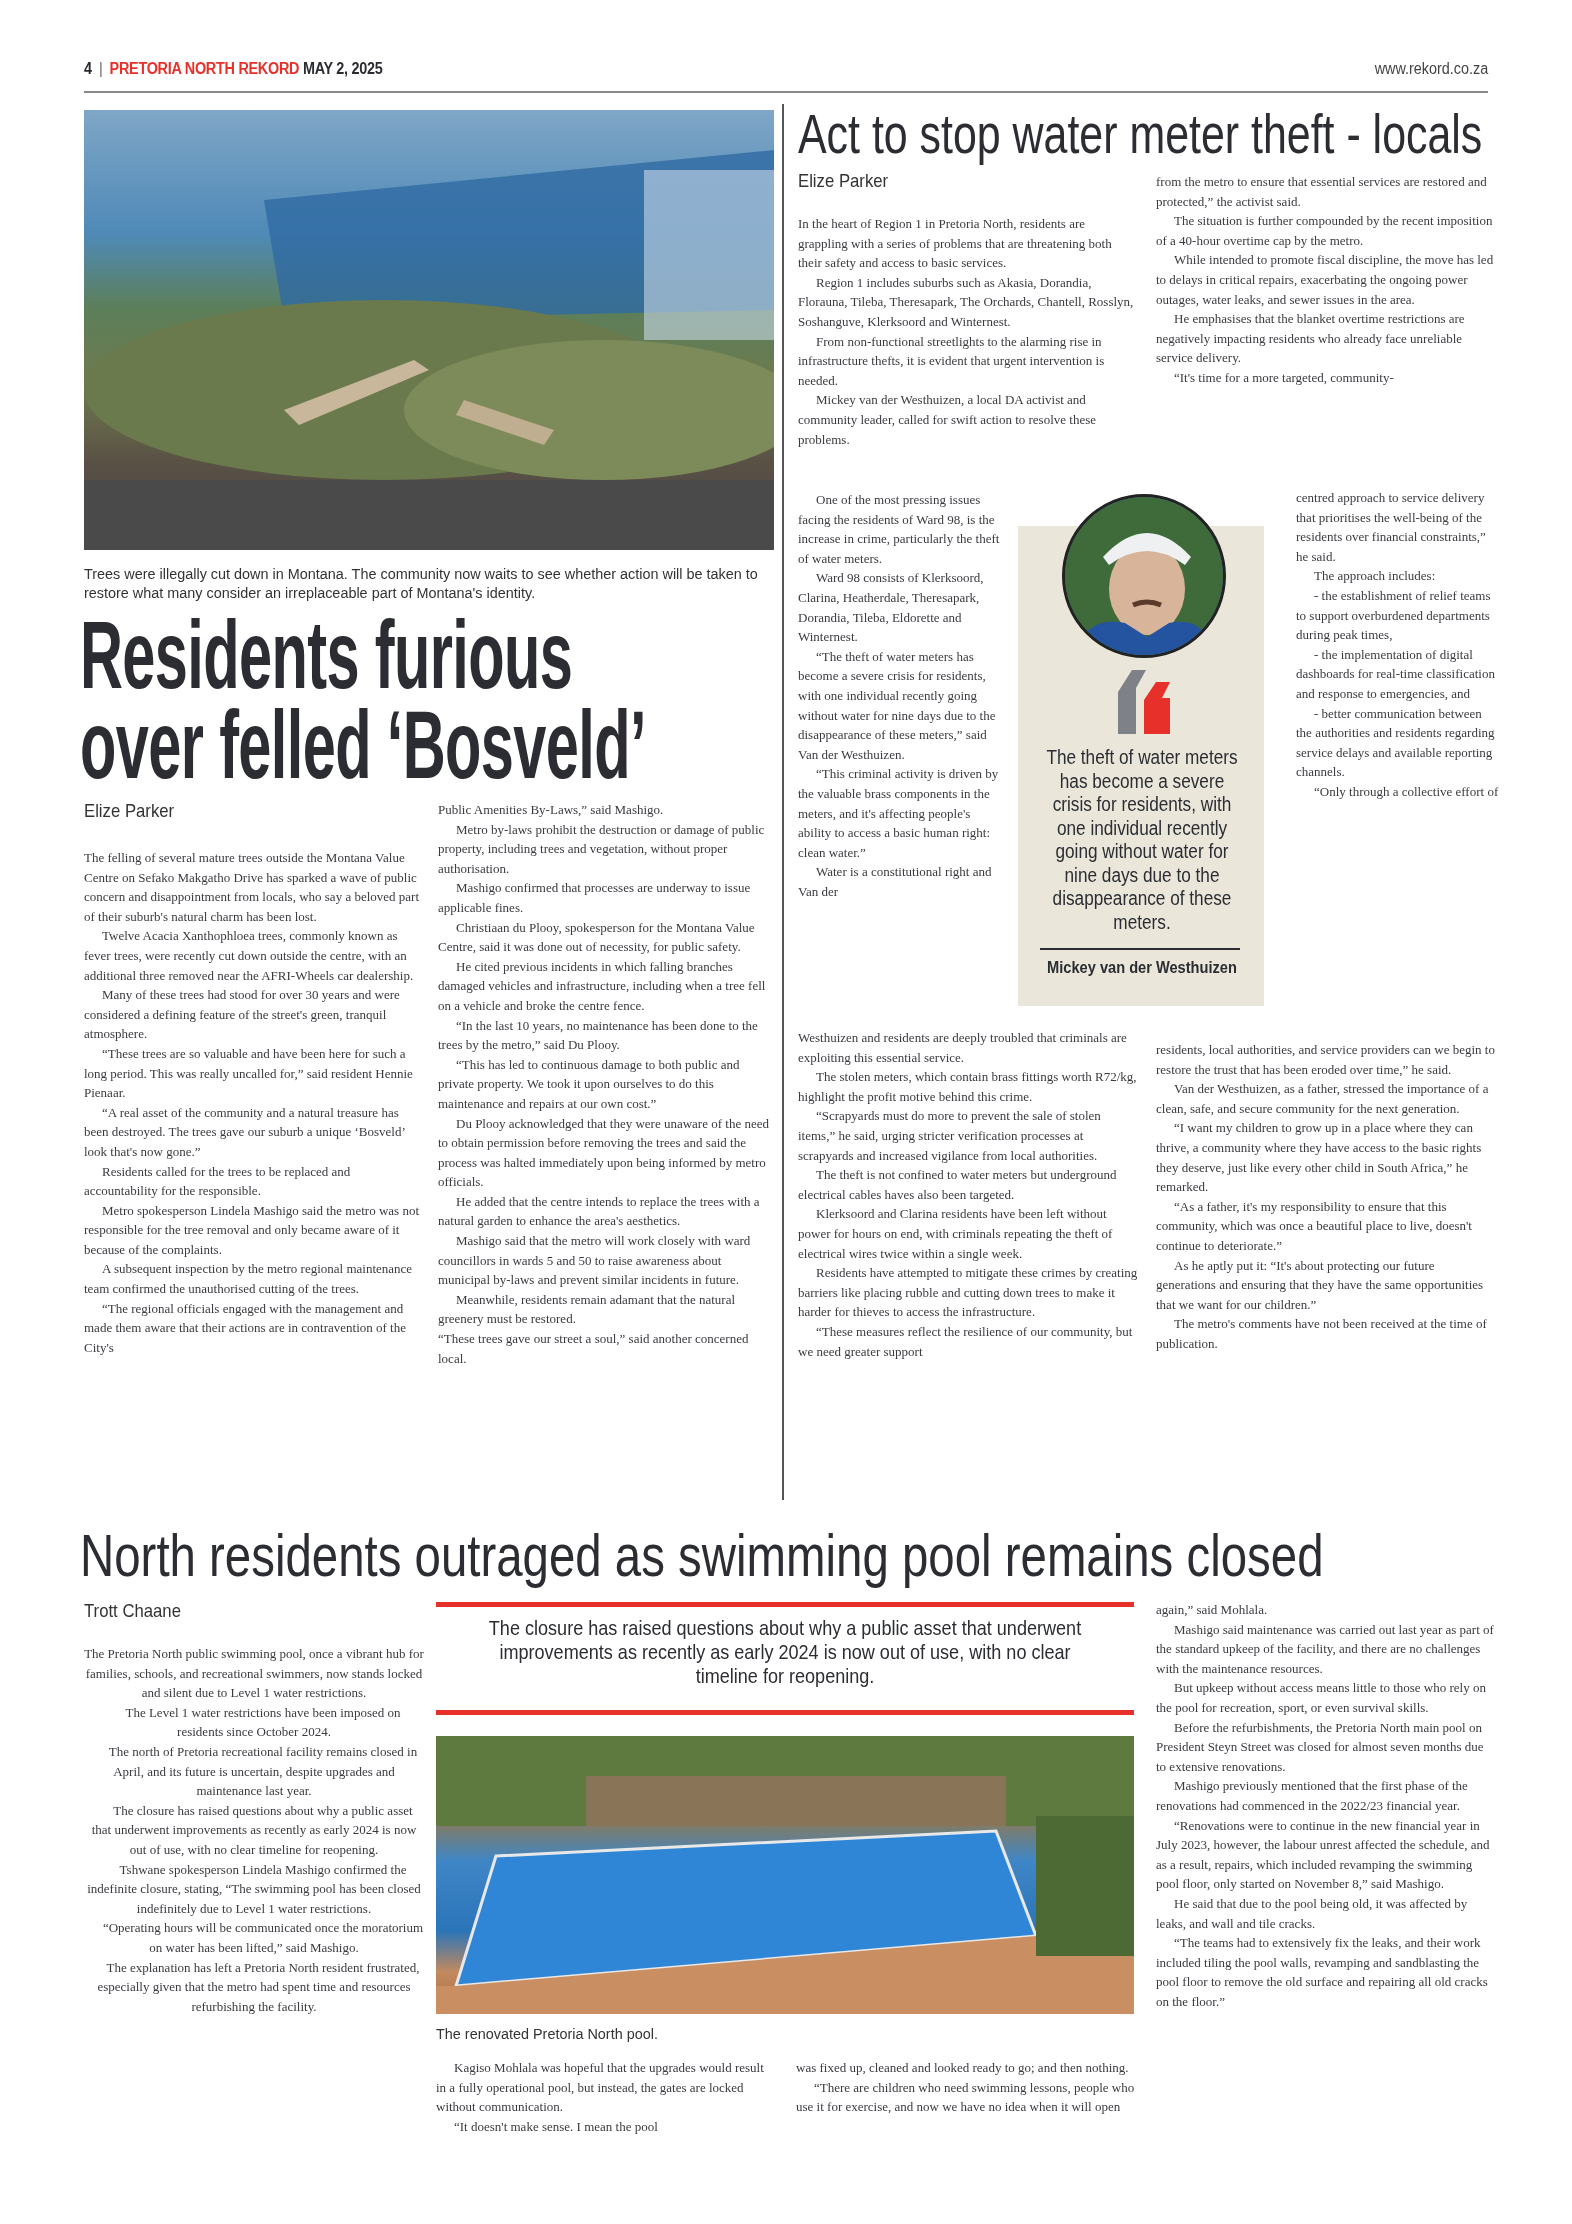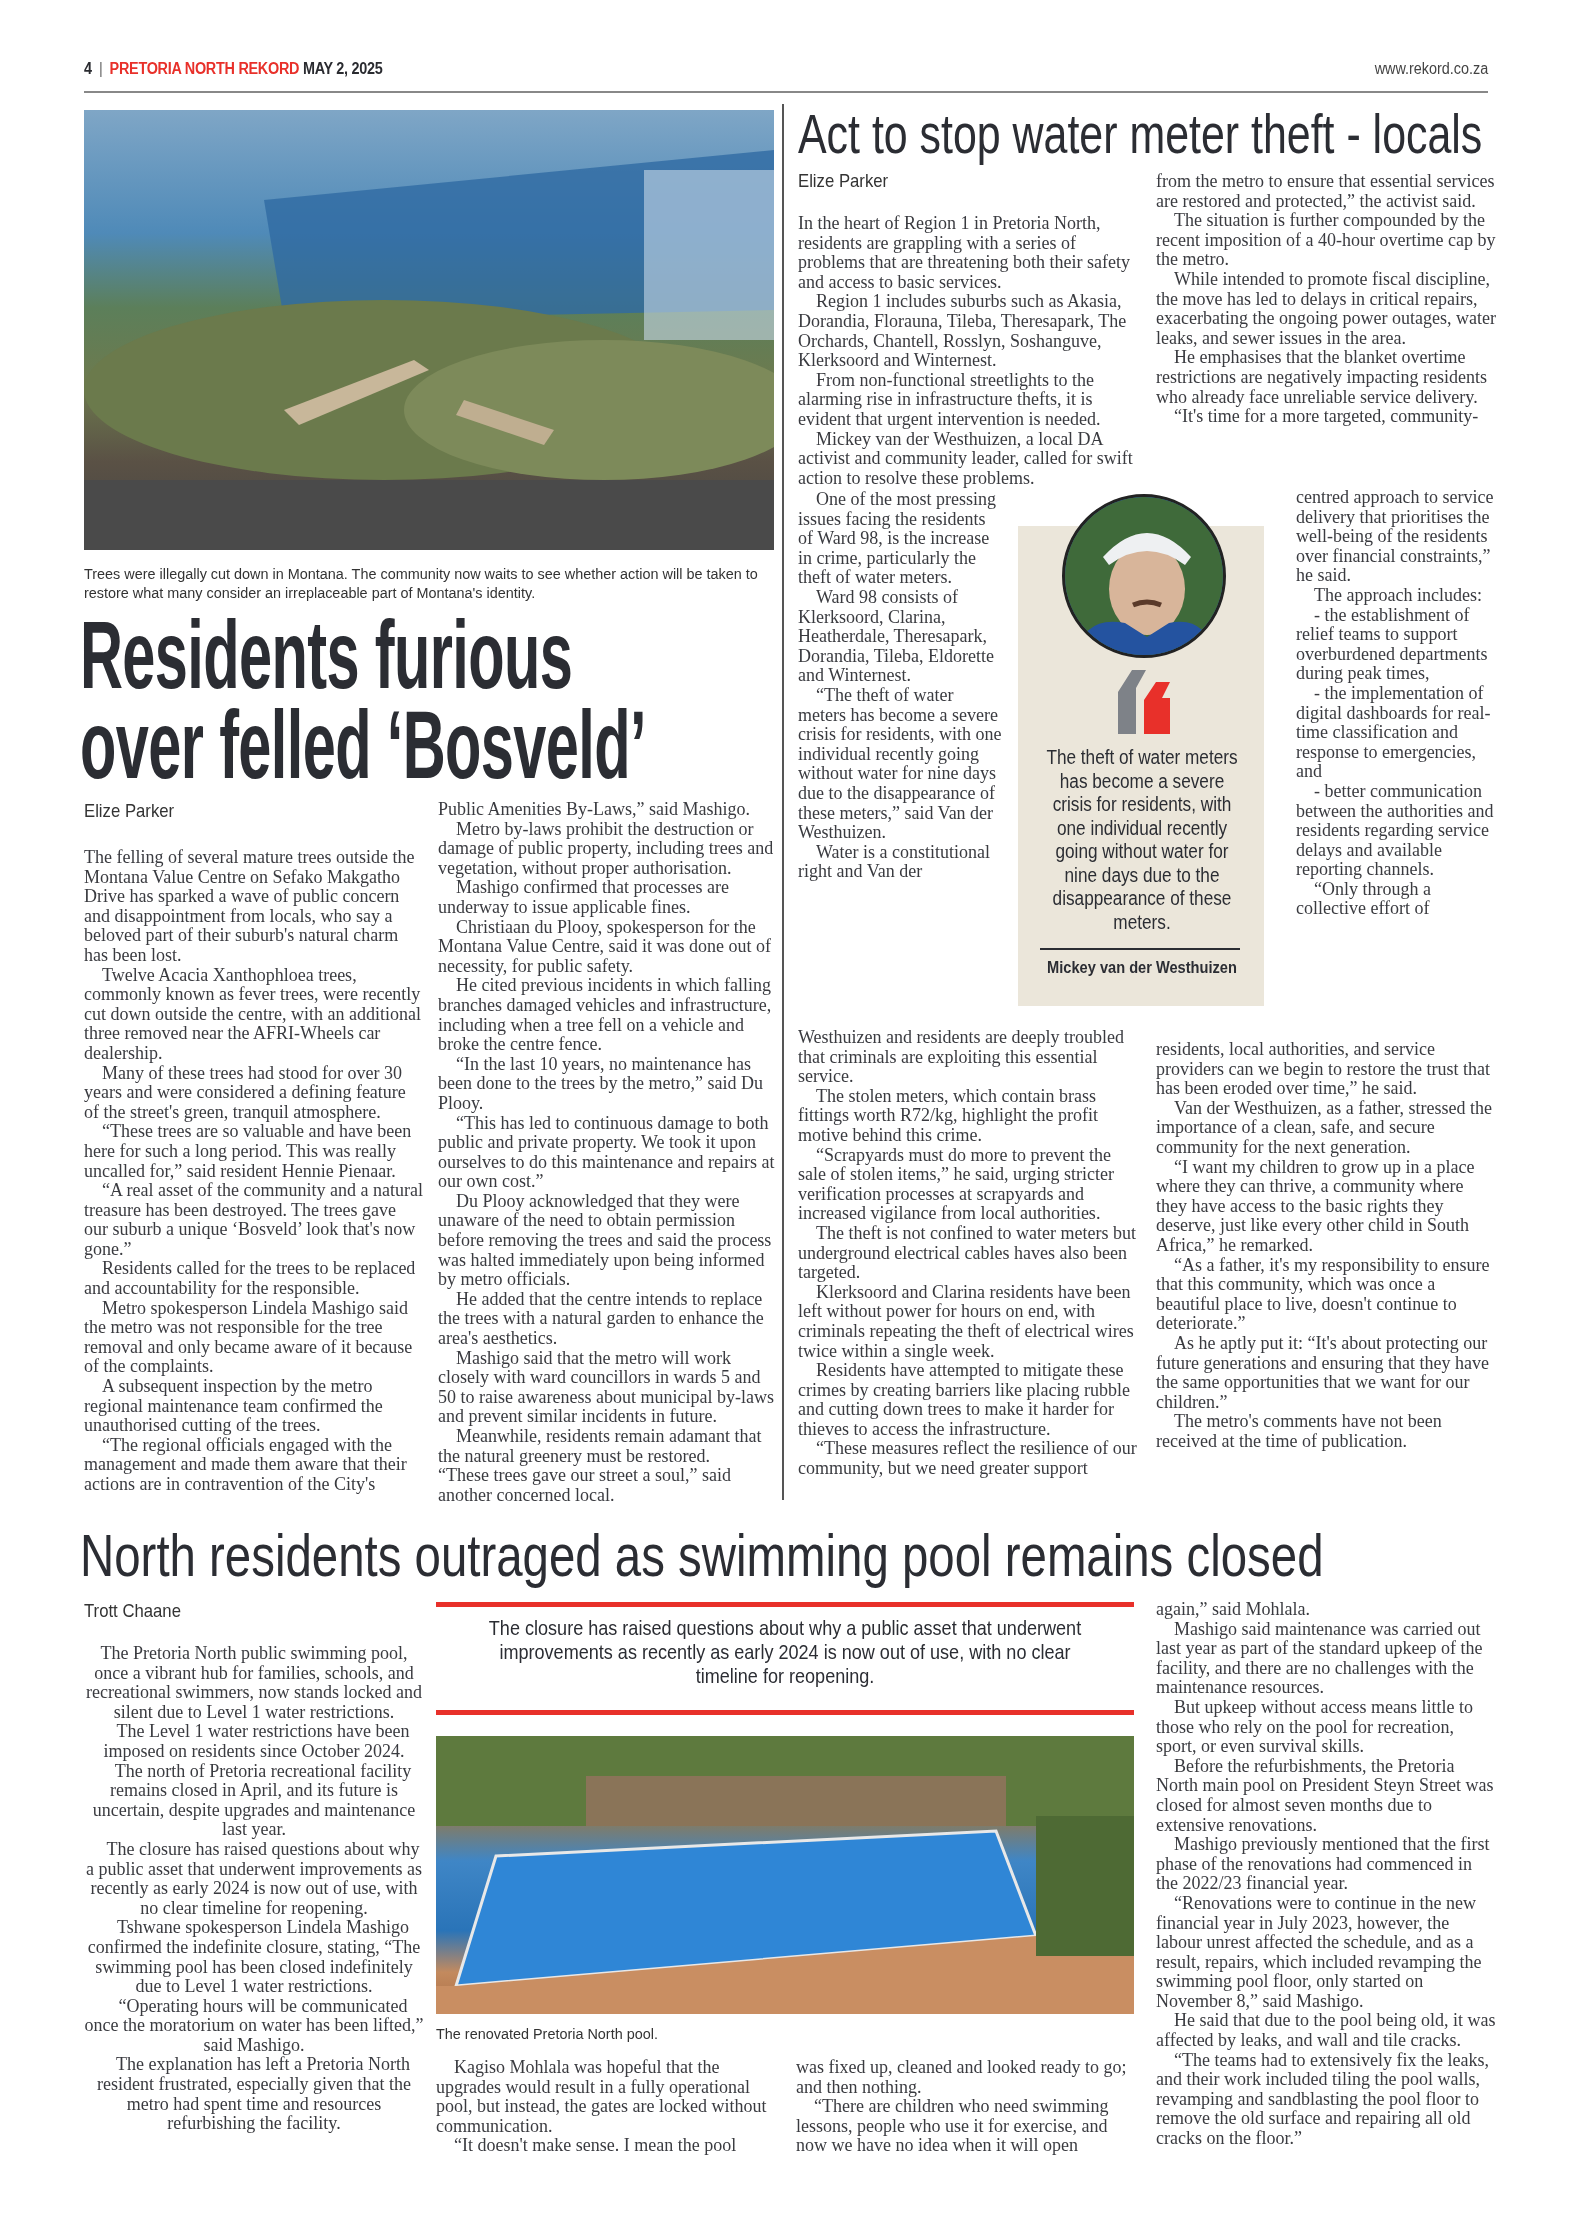--- a/index.html
+++ b/index.html
@@ -8,21 +8,21 @@
   .serif{font-family:"Liberation Serif","DejaVu Serif",serif;}
   .abs{position:absolute;}
   
   .hdr{left:84px;top:60px;font-size:16px;font-weight:bold;letter-spacing:-0.3px;transform:scaleX(0.9);transform-origin:left;}
   .hdr .red{color:#e8302a;}
   .hdr .sep{color:#666;margin:0 8px;font-weight:normal;}
   .url{right:84px;top:60px;font-size:16px;color:#444;transform:scaleX(0.9);transform-origin:right;}
   .hrule{left:84px;right:84px;top:91px;height:2px;background:#888;}
   .vrule{background:#555;width:2px;}
   
-  .col{font-size:18px;line-height:19.6px;color:#3a3b40;}
+  .col{font-size:13px;line-height:19.6px;color:#3a3b40;}
   .col p{margin:0;text-indent:18px;}
   .col p.ni{text-indent:0;}
   .byline{font-size:19px;color:#333;transform:scaleX(0.88);transform-origin:left;}
   .caption{font-size:15.5px;line-height:19px;color:#333;transform:scaleX(0.93);transform-origin:left;}
   .h1{font-weight:bold;color:#2b2d33;font-size:96px;line-height:90px;transform:scaleX(0.62);transform-origin:left;letter-spacing:-1px;white-space:nowrap;}
   .h2{color:#2b2d33;font-size:55px;line-height:60px;transform:scaleX(0.78);transform-origin:left;white-space:nowrap;}
   .h3{color:#2b2d33;font-size:60px;line-height:64px;transform:scaleX(0.79);transform-origin:left;white-space:nowrap;}
   .pullbox{background:#ebe6da;}
   .pulltext{font-size:20px;line-height:23.5px;text-align:center;color:#2b2d33;transform:scaleX(0.86);}
   .pullname{font-size:17px;font-weight:bold;text-align:center;color:#2b2d33;transform:scaleX(0.86);}
@@ -94,20 +94,21 @@
 <div class="abs col serif" style="left:798px;top:214px;width:340px;">
   <p class="ni">In the heart of Region 1 in Pretoria North, residents are grappling with a series of problems that are threatening both their safety and access to basic services.</p>
   <p>Region 1 includes suburbs such as Akasia, Dorandia, Florauna, Tileba, Theresapark, The Orchards, Chantell, Rosslyn, Soshanguve, Klerksoord and Winternest.</p>
   <p>From non-functional streetlights to the alarming rise in infrastructure thefts, it is evident that urgent intervention is needed.</p>
   <p>Mickey van der Westhuizen, a local DA activist and community leader, called for swift action to resolve these problems.</p>
 </div>
 <div class="abs col serif" style="left:798px;top:490px;width:204px;">
   <p>One of the most pressing issues facing the residents of Ward 98, is the increase in crime, particularly the theft of water meters.</p>
   <p>Ward 98 consists of Klerksoord, Clarina, Heatherdale, Theresapark, Dorandia, Tileba, Eldorette and Winternest.</p>
   <p>“The theft of water meters has become a severe crisis for residents, with one individual recently going without water for nine days due to the disappearance of these meters,” said Van der Westhuizen.</p>
+  <p>“This criminal activity is driven by the valuable brass components in the meters, and it's affecting people's ability to access a basic human right: clean water.”</p>
   <p>Water is a constitutional right and Van der</p>
 </div>
 <div class="abs col serif" style="left:798px;top:1028px;width:340px;">
   <p class="ni">Westhuizen and residents are deeply troubled that criminals are exploiting this essential service.</p>
   <p>The stolen meters, which contain brass fittings worth R72/kg, highlight the profit motive behind this crime.</p>
   <p>“Scrapyards must do more to prevent the sale of stolen items,” he said, urging stricter verification processes at scrapyards and increased vigilance from local authorities.</p>
   <p>The theft is not confined to water meters but underground electrical cables haves also been targeted.</p>
   <p>Klerksoord and Clarina residents have been left without power for hours on end, with criminals repeating the theft of electrical wires twice within a single week.</p>
   <p>Residents have attempted to mitigate these crimes by creating barriers like placing rubble and cutting down trees to make it harder for thieves to access the infrastructure.</p>
   <p>“These measures reflect the resilience of our community, but we need greater support</p>

